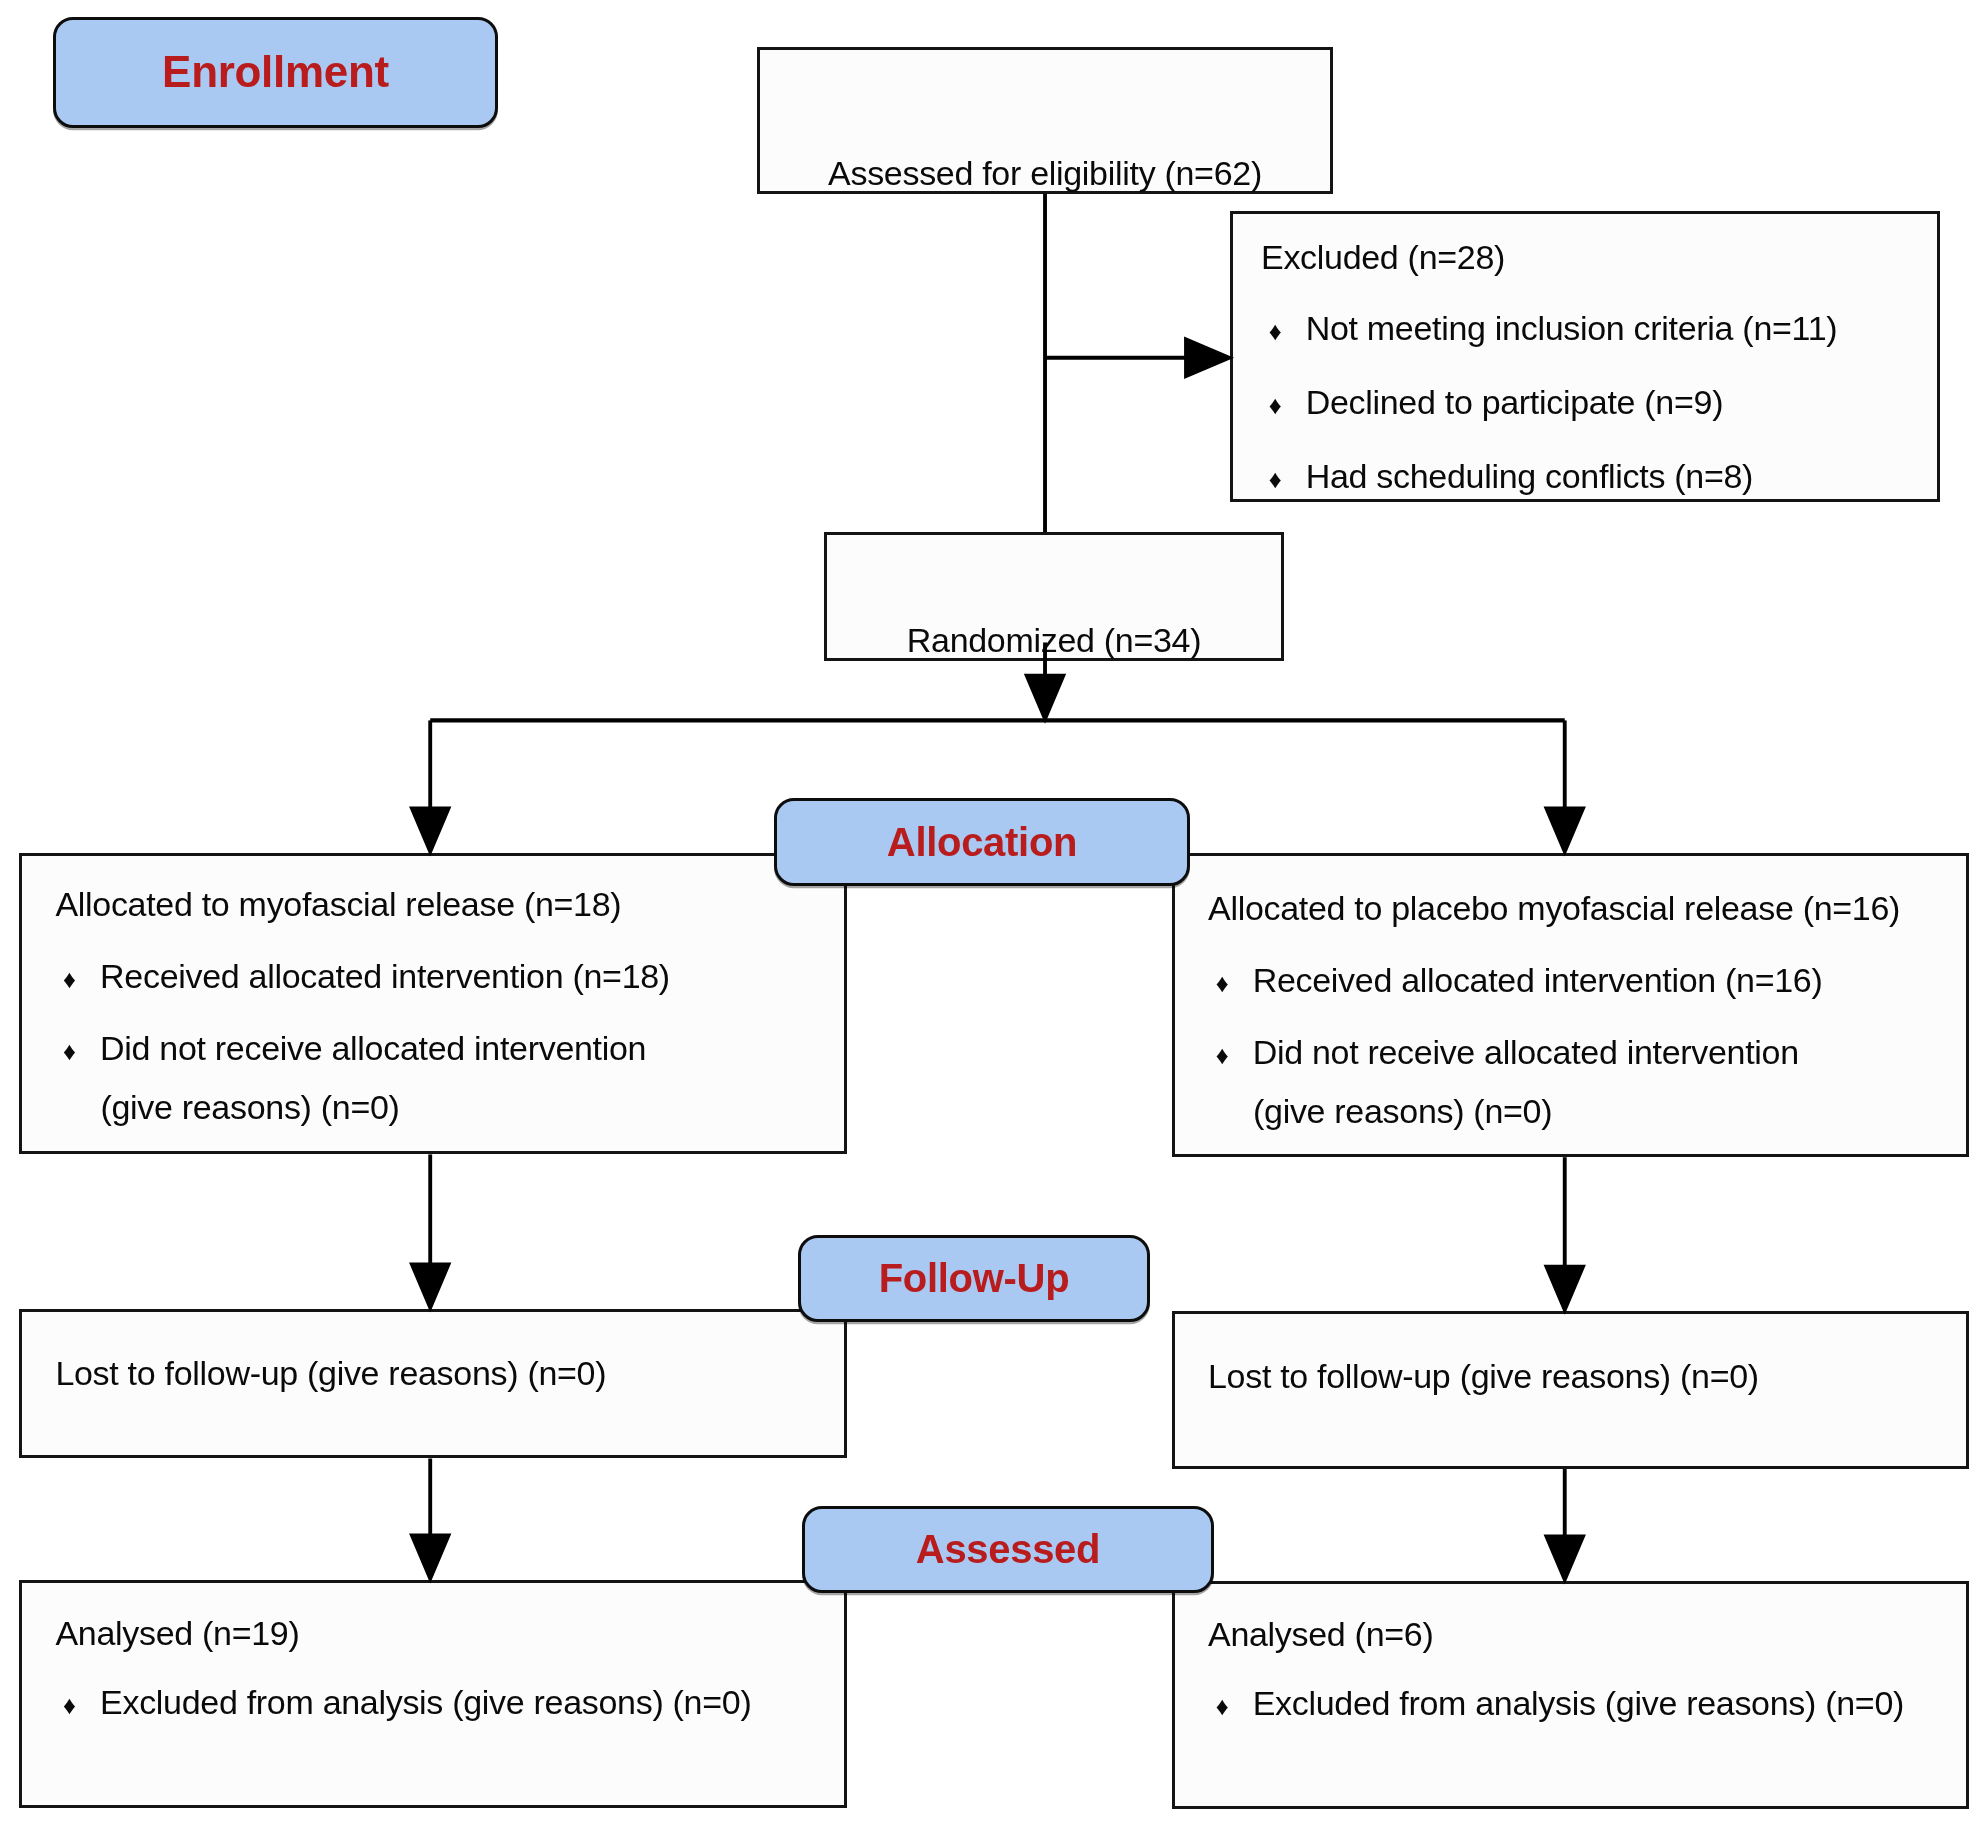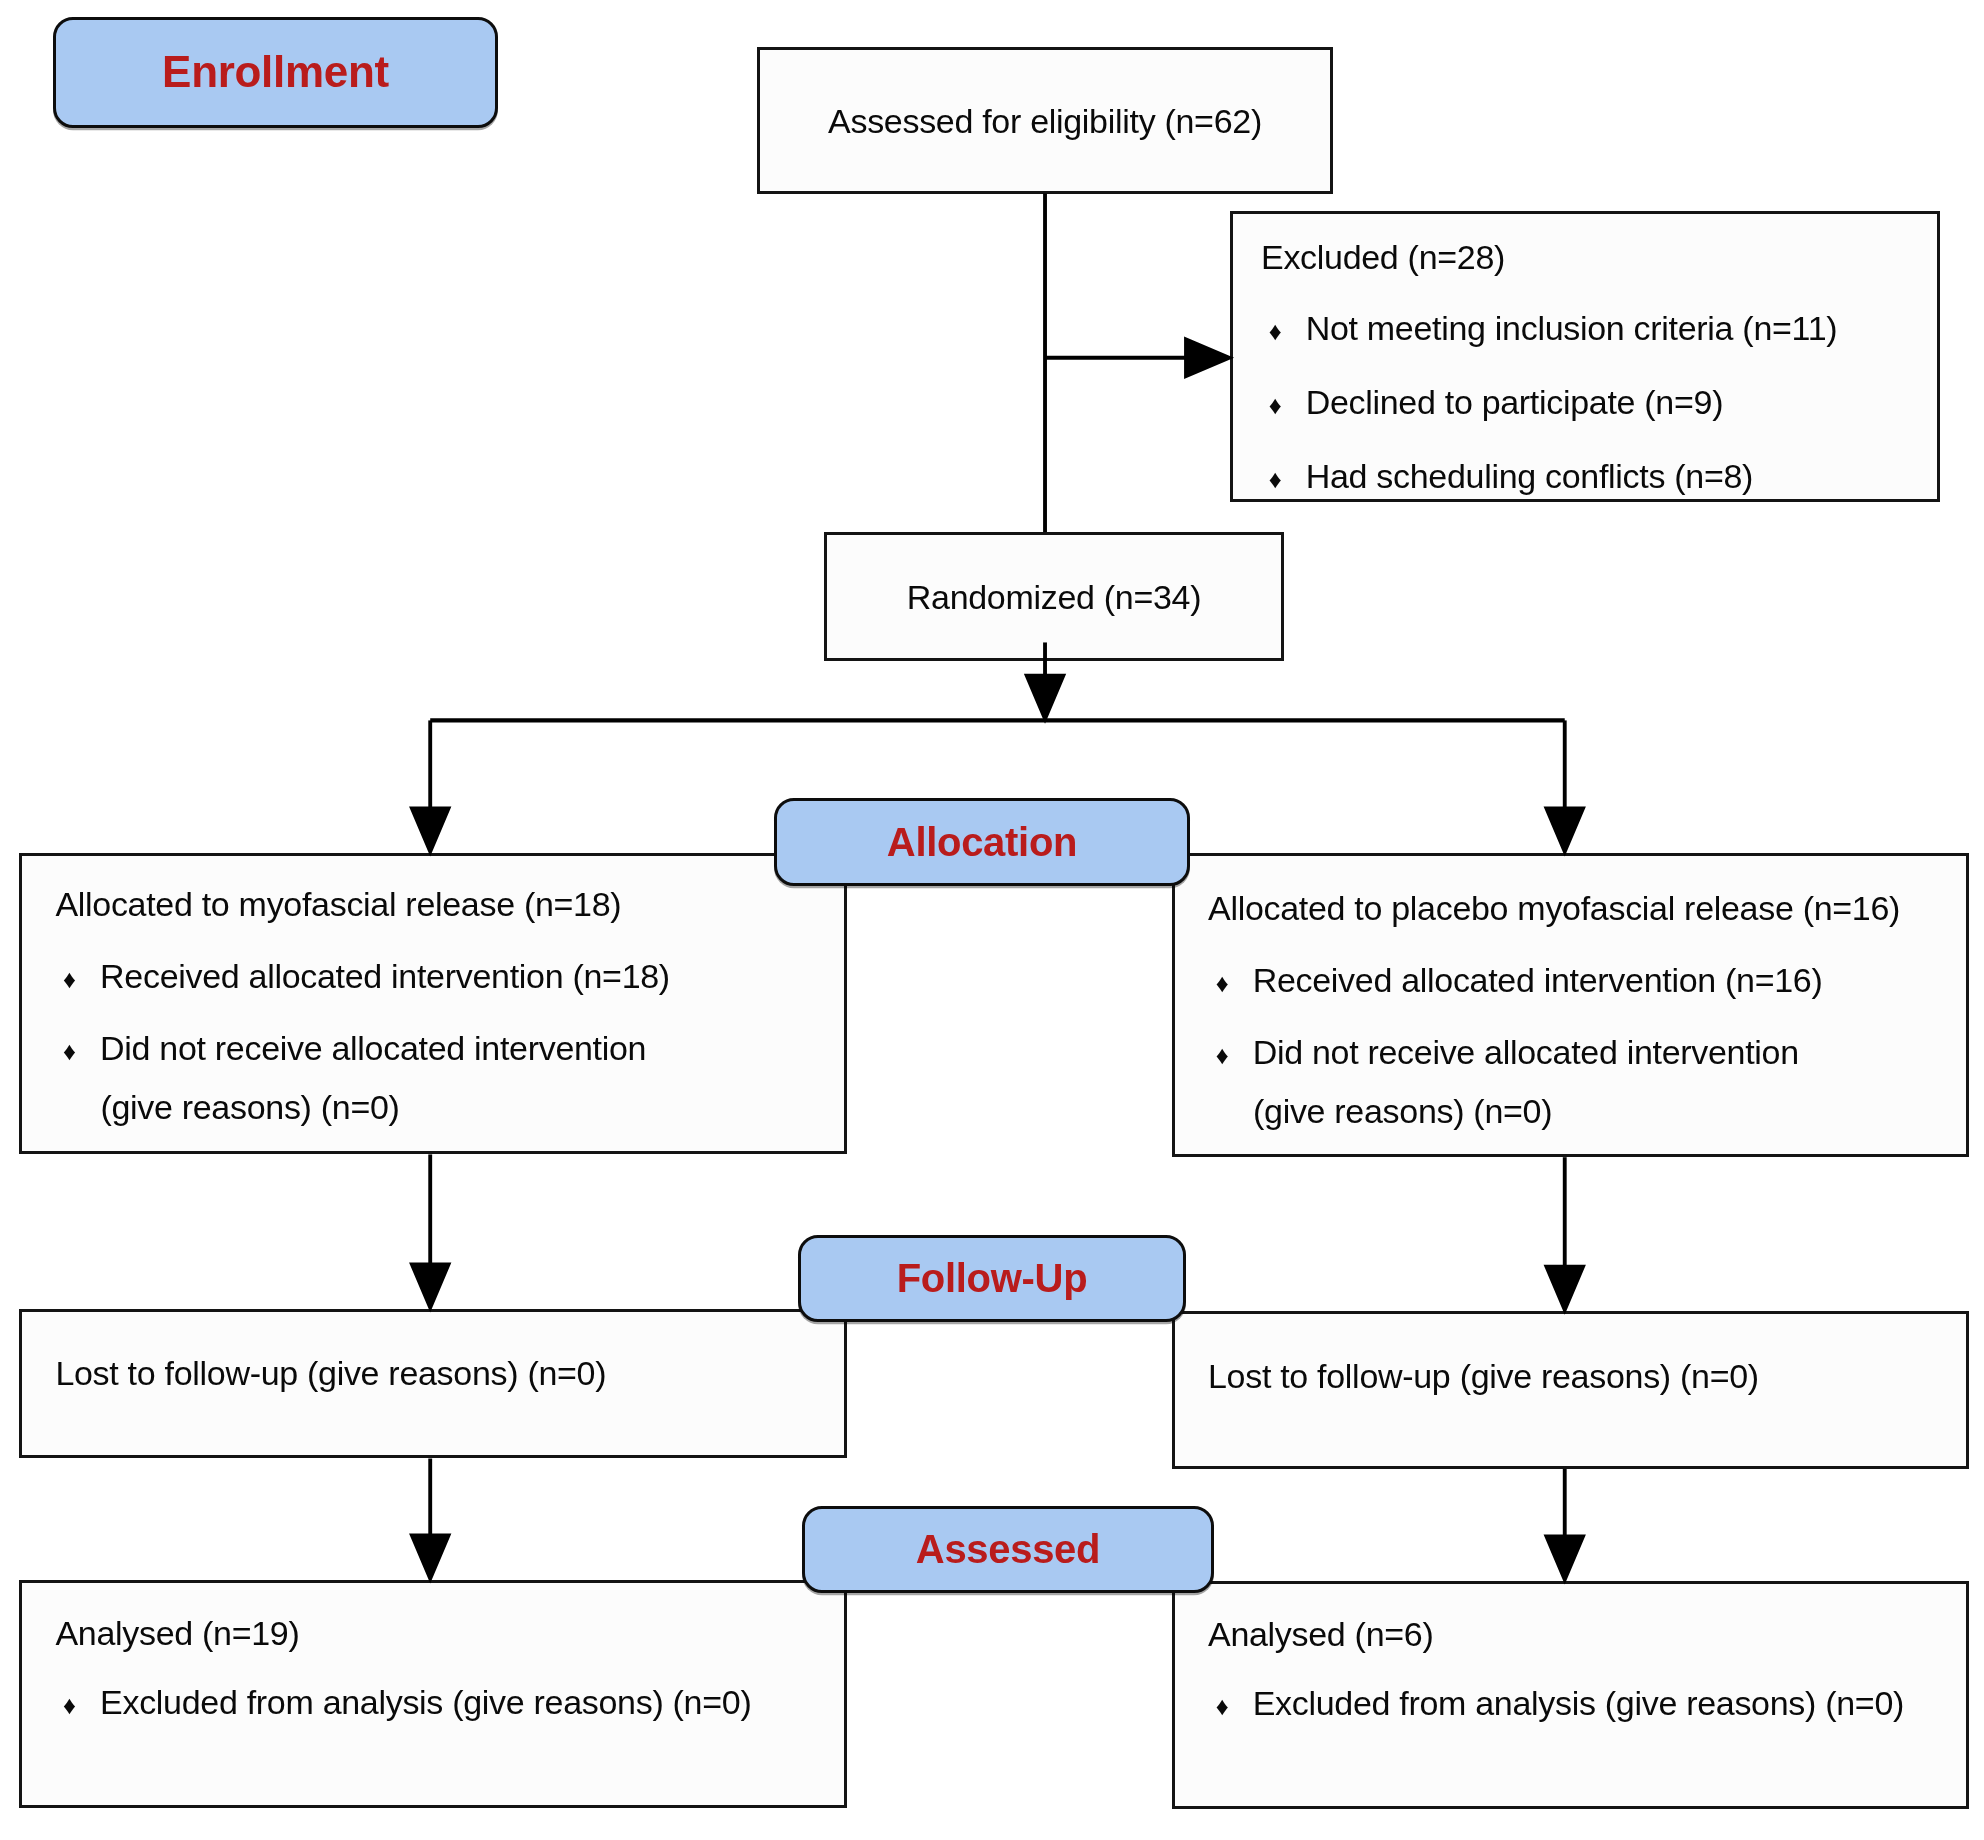--- a/index.html
+++ b/index.html
@@ -7,21 +7,21 @@
     width:1985px;height:1840px;position:relative;background:#ffffff;
     font-family:"Liberation Sans", sans-serif;color:#0a0a0a;overflow:hidden;
     letter-spacing:-0.3px;
   }
   .canvas{position:absolute;inset:0;}
   svg.connectors{position:absolute;left:0;top:0;z-index:2;pointer-events:none;}
   .white-box{
     position:absolute;background:#fcfcfc;border:3.3px solid #141414;
     box-sizing:border-box;z-index:1;font-size:34px;line-height:36px;
   }
-  .center-box{display:flex;align-items:center;justify-content:center;text-align:center;}
+  .center-box{display:flex;align-items:flex-end;justify-content:center;text-align:center;}
   .stage-label{
     position:absolute;z-index:3;background:#A9C9F2;border:3.9px solid #0d0d0d;
     border-radius:20px;box-sizing:border-box;display:flex;align-items:center;justify-content:center;
     color:#b91c1c;font-weight:bold;font-size:40px;
     box-shadow:0 2.2px 0 rgba(0,0,0,0.35);
   }
   .stage-label.big{font-size:44px;}
   .bullet{display:flex;align-items:baseline;margin-left:7.7px;}
   .bullet .d{width:37px;flex:0 0 37px;font-size:25.4px;}
   .cont-line{margin-left:45px;}
@@ -52,21 +52,21 @@
       <polygon points="778,2855 745,2777 811,2777"></polygon>
       <line x1="2830" y1="2657" x2="2830" y2="2788"></line>
       <polygon points="2830,2857 2797,2779 2863,2779"></polygon>
     </g>
   </svg>
 
   <div class="stage-label big" style="left:53px;top:16.6px;width:445px;height:111px;">Enrollment</div>
 
   <div class="stage-label" style="left:774px;top:798px;width:416px;height:88px;">Allocation</div>
 
-  <div class="stage-label" style="left:798px;top:1235px;width:388px;height:87px;">Follow-Up</div>
+  <div class="stage-label" style="left:798px;top:1235px;width:352px;height:87px;">Follow-Up</div>
 
   <div class="stage-label" style="left:802px;top:1506px;width:412px;height:87px;">Assessed</div>
 
   <div class="white-box center-box" style="left:757px;top:47px;width:576px;height:147px;">
     <span>Assessed for eligibility (n=62)</span>
   </div>
 
   <div class="white-box" style="left:1230px;top:211px;width:710px;height:291px;padding:25.4px 16.6px 0 28px;">
     <div class="mt-title">Excluded (n=28)</div>
     <div class="bullet" style="margin-top:35px;">

